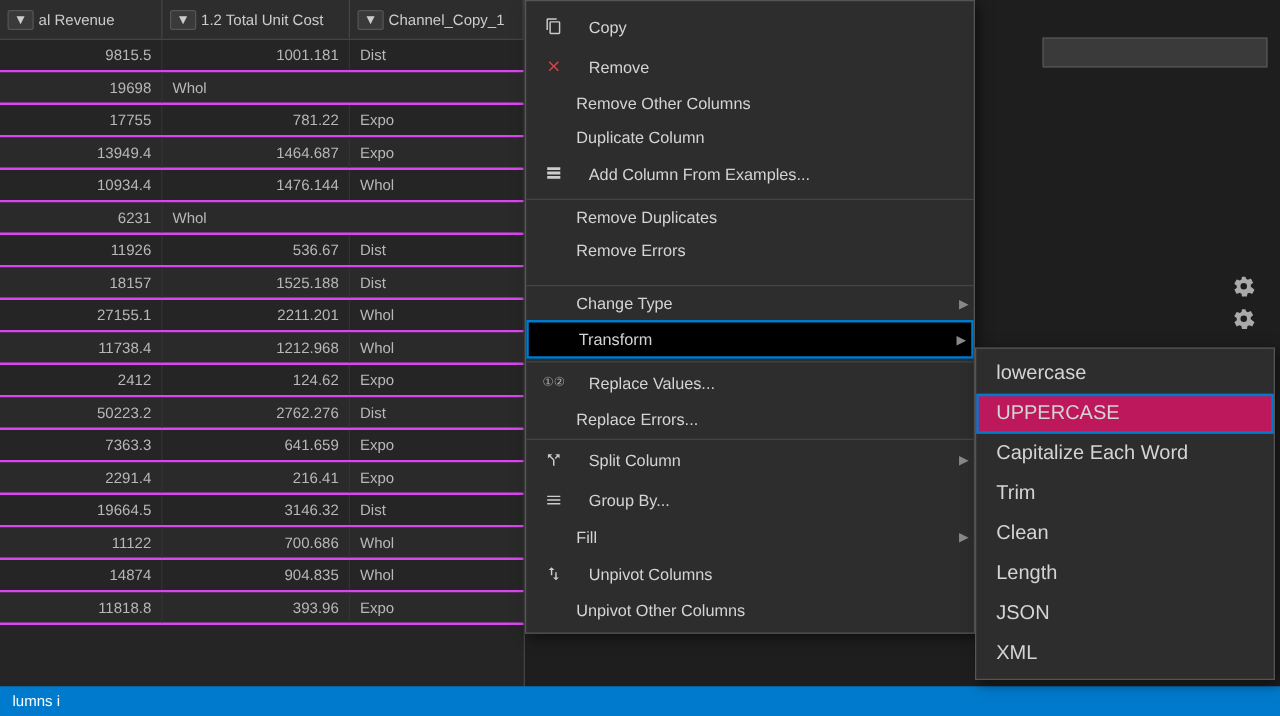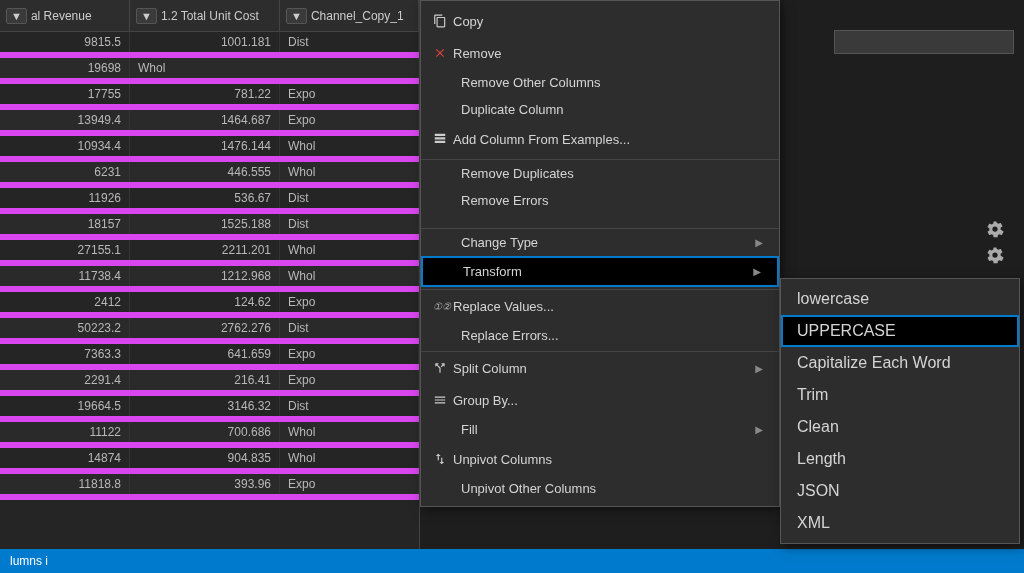--- a/index.html
+++ b/index.html
@@ -57,21 +57,21 @@
     .col-header-2 { width: 150px; }
     .col-header-3 { flex: 1; }
 
     .table-body {
       overflow: hidden;
     }
 
     .table-row {
       display: flex;
       height: 26px;
-      border-bottom: 6px solid #d946ef;
+      border-bottom: 2px solid #d946ef;
     }
 
     .table-row:nth-child(even) { background: #2a2a2a; }
     .table-row:nth-child(odd) { background: #252526; }
 
     .table-cell {
       display: flex;
       align-items: center;
       padding: 0 8px;
       border-right: 1px solid #333;
@@ -111,43 +111,42 @@
       background: #2d2d2d;
       border: 1px solid #555;
       box-shadow: 3px 3px 10px rgba(0,0,0,0.5);
       z-index: 100;
       padding: 4px 0;
     }
 
     .menu-item {
       display: flex;
       align-items: center;
-      padding: 6px 16px 6px 12px;
+      padding: 6px 4px 6px 12px;
       cursor: pointer;
       color: #d4d4d4;
       font-size: 13px;
       position: relative;
     }
 
     .menu-item.highlighted {
       background: #000000;
       border: 2px solid #007acc;
     }
 
     .menu-icon {
       width: 20px;
       height: 20px;
-      margin-right: 0;
+      margin-right: 18px;
       display: flex;
       align-items: center;
-      justify-content: flex-start;
+      justify-content: center;
       font-size: 12px;
       color: #aaa;
       flex-shrink: 0;
-      font-style: italic;
     }
 
     .menu-label {
       flex: 1;
     }
 
     .menu-arrow {
       font-size: 10px;
       color: #888;
     }
@@ -168,21 +167,21 @@
     .submenu-item {
       display: flex;
       align-items: center;
       padding: 7px 16px;
       cursor: pointer;
       color: #d4d4d4;
       font-size: 16px;
     }
 
     .submenu-item.active {
-      background: #000000;
+      background: #be185d;
       border: 2px solid #007acc;
       padding: 5px 14px;
     }
 
     .no-icon { width: 20px; margin-right: 8px; flex-shrink: 0; }
   </style>
 </head>
 <body>
 
 <div class="table-area">
@@ -220,21 +219,20 @@
     <div class="table-cell cell-2">1464.687</div>
     <div class="table-cell cell-3">Expo</div>
   </div>
       <div class="table-row">
     <div class="table-cell cell-1">10934.4</div>
     <div class="table-cell cell-2">1476.144</div>
     <div class="table-cell cell-3">Whol</div>
   </div>
       <div class="table-row">
     <div class="table-cell cell-1">6231</div>
-    <div class="table-cell cell-2">446.555</div>
     <div class="table-cell cell-3">Whol</div>
   </div>
       <div class="table-row">
     <div class="table-cell cell-1">11926</div>
     <div class="table-cell cell-2">536.67</div>
     <div class="table-cell cell-3">Dist</div>
   </div>
       <div class="table-row">
     <div class="table-cell cell-1">18157</div>
     <div class="table-cell cell-2">1525.188</div>

